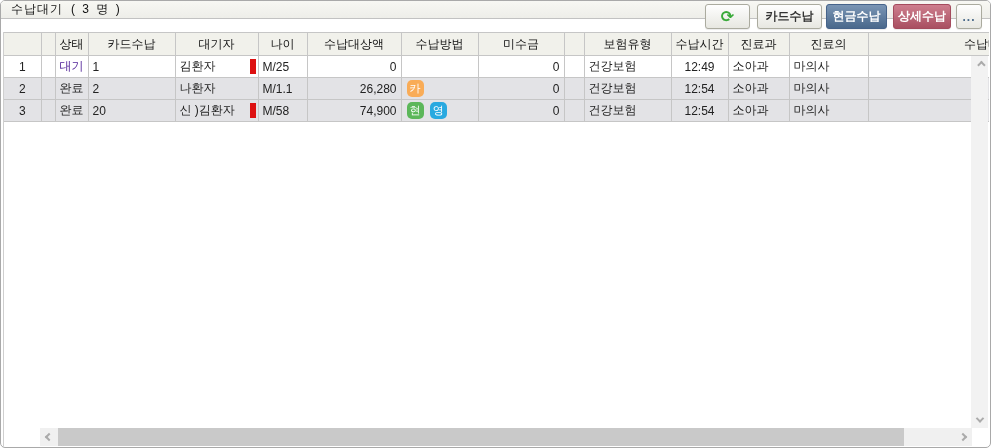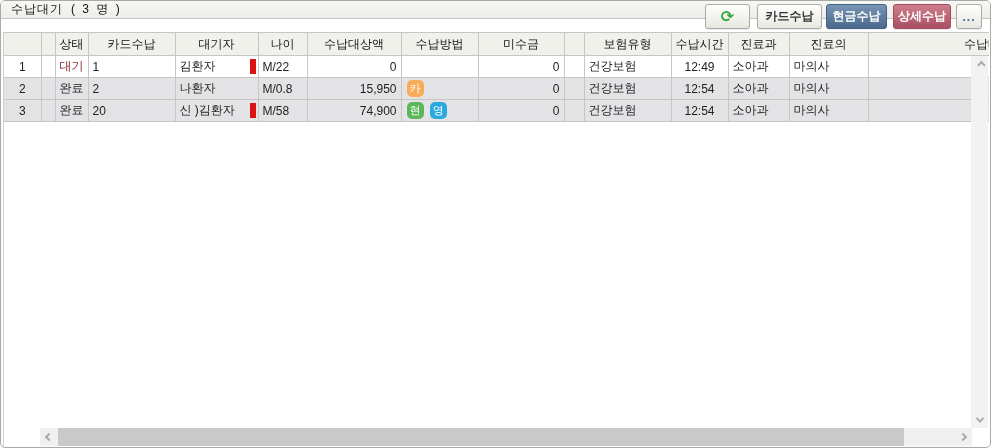--- a/index.html
+++ b/index.html
@@ -138,47 +138,47 @@
           <th>수납시간</th>
           <th>진료과</th>
           <th>진료의</th>
           <th>수납메모</th>
         </tr>
       </thead>
       <tbody>
         <tr>
           <td class="ac">1</td>
           <td></td>
-          <td class="ac" style="color: #7f1d1d; text-align: center;">대기</td>
+          <td class="ac" style="color: #4c1d95; text-align: center;">대기</td>
           <td class="al">1</td>
           <td class="al patient-cell">
             <span>김환자</span>
             <span class="flag" style="background-color: rgb(221, 17, 17);"></span>
           </td>
-          <td class="al">M/22</td>
+          <td class="al">M/25</td>
           <td class="ar">0</td>
           <td class="al method-cell"></td>
           <td class="ar">0</td>
           <td></td>
           <td class="al">건강보험</td>
           <td class="ac">12:49</td>
           <td class="al">소아과</td>
           <td class="al">마의사</td>
           <td class="al"></td>
         </tr>
         <tr class="row-gray">
           <td class="ac">2</td>
           <td></td>
           <td class="ac">완료</td>
           <td class="al">2</td>
           <td class="al patient-cell">
             <span>나환자</span>
           </td>
-          <td class="al">M/0.8</td>
-          <td class="ar">15,950</td>
+          <td class="al">M/1.1</td>
+          <td class="ar">26,280</td>
           <td class="al method-cell">
             <span class="badge" style="background-color: rgb(249, 172, 87);">카</span>
           </td>
           <td class="ar">0</td>
           <td></td>
           <td class="al">건강보험</td>
           <td class="ac">12:54</td>
           <td class="al">소아과</td>
           <td class="al">마의사</td>
           <td class="al"></td>

